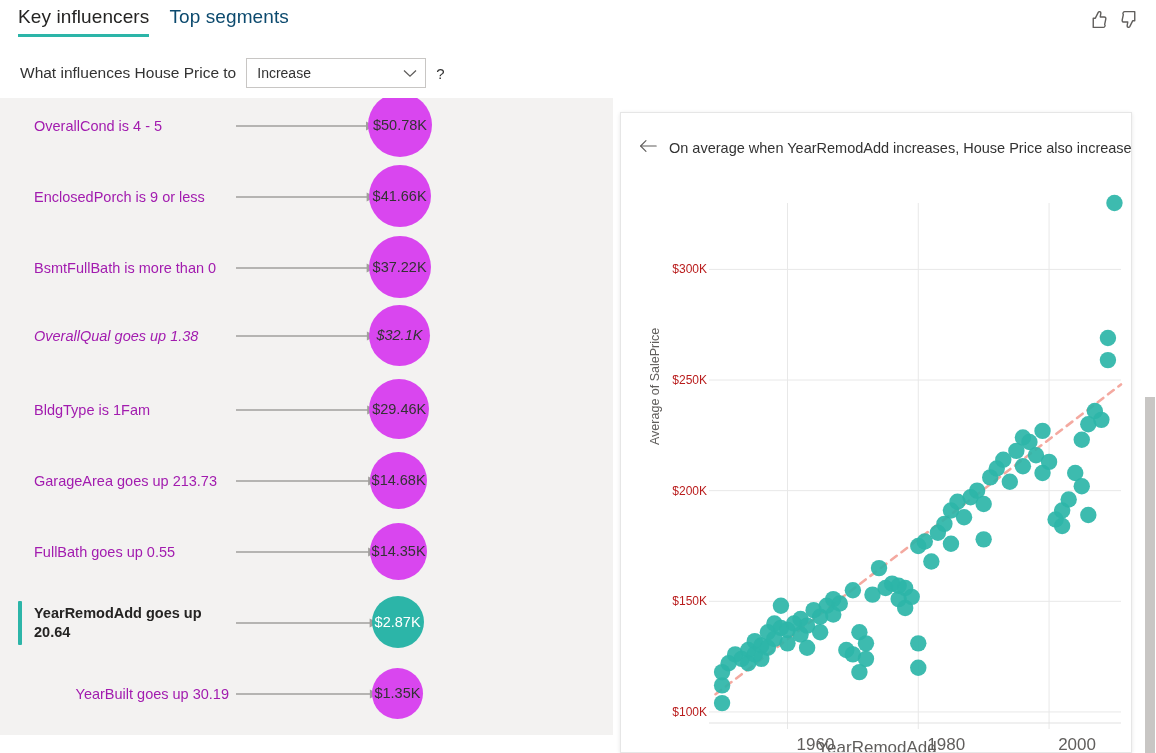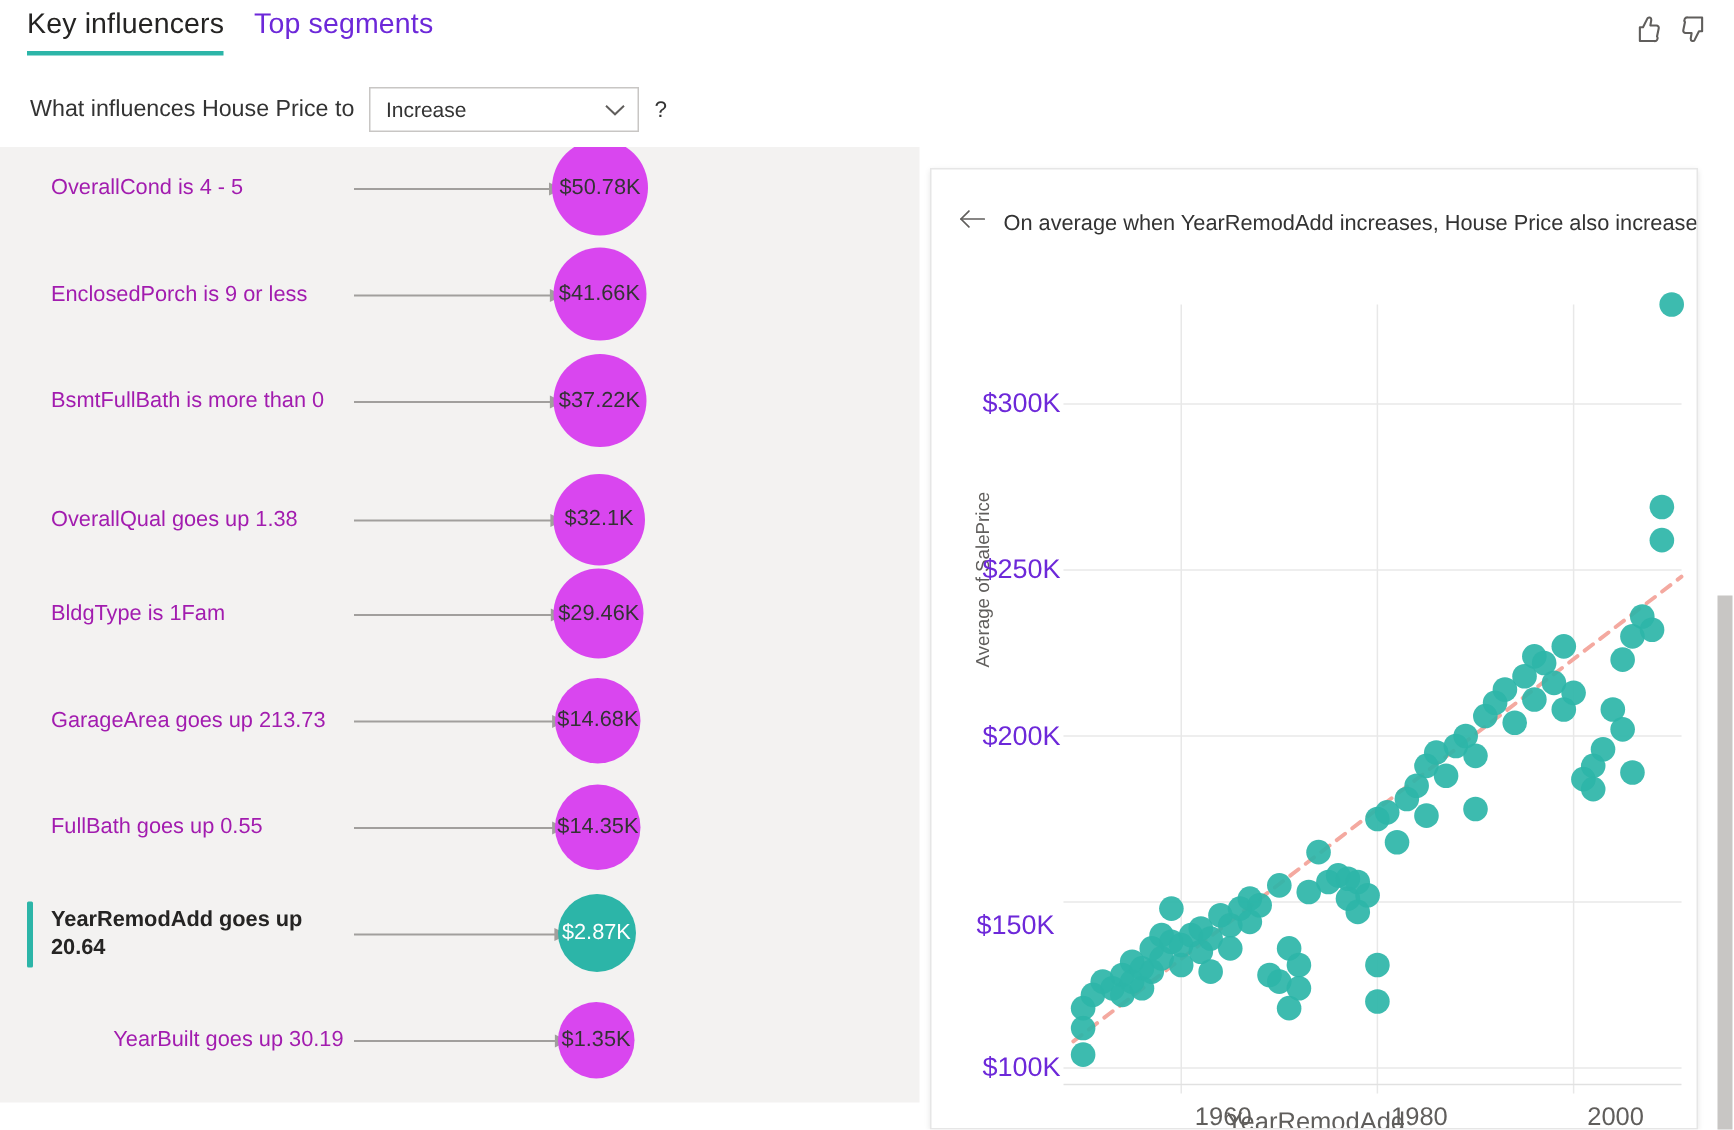--- a/index.html
+++ b/index.html
@@ -9,21 +9,21 @@
     background: #ffffff;
     font-family: "Liberation Sans", sans-serif;
     overflow: hidden;
   }
   #root { position: relative; width: 1156px; height: 638px; background:#fff; }
 
   
   .tabbar { position:absolute; left:18px; top:6px; display:flex; align-items:flex-end; gap:20px; }
   .tab { font-size:19px; color:#333333; padding-bottom:6px; cursor:pointer; letter-spacing:.1px; }
   .tab.active { color:#252423; border-bottom:3px solid #2cb5a8; }
-  .tab.inactive { color:#6d28d9; border-bottom:3px solid transparent; }
+  .tab.inactive { color:#0c4a6e; border-bottom:3px solid transparent; }
 
   .feedback { position:absolute; right:16px; top:9px; display:flex; gap:10px; }
   .feedback svg { display:block; }
 
   
   .qrow { position:absolute; left:20px; top:58px; display:flex; align-items:center; gap:10px; }
   .qlabel { font-size:15.5px; color:#333333; }
   .select {
     width:180px; height:30px; border:1px solid #c8c6c4; background:#fff;
     display:flex; align-items:center; justify-content:space-between;
@@ -61,21 +61,21 @@
   .back-arrow { cursor:pointer; display:block; }
   .card-title { font-size:14.5px; color:#333333; white-space:nowrap; }
 
   .plot { position:absolute; left:0; top:70px; width:512px; height:570px; }
   .ylabel {
     position:absolute; left:27px; top:262px; transform:rotate(-90deg); transform-origin:left top;
     font-size:12.5px; color:#605e5c; white-space:nowrap;
   }
   .xlabel { position:absolute; left:0; top:555px; width:512px; text-align:center;
     font-size:17px; color:#605e5c; }
-  .ytick { position:absolute; right:0; transform:translateY(-50%); font-size:18px; color:#6d28d9;
+  .ytick { position:absolute; right:0; transform:translateY(-50%); font-size:12px; color:#b91c1c;
     white-space:nowrap; }
   .ytick-box { position:absolute; left:30px; width:56px; }
   .xtick { position:absolute; transform:translateX(-50%); font-size:17px; color:#605e5c;margin-left:28px; }
 
   
   .vscroll-track { position:absolute; right:0; top:100px; width:12px; height:653px; background:#ffffff; }
   .vscroll-thumb { position:absolute; right:1px; top:297px; width:10px; height:430px; background:#c8c6c4; }
 </style>
 </head>
 <body>
@@ -132,21 +132,21 @@
           <div class="bubble" style="width: 62px; height: 62px; left: 368.6px; top: 4px;">$41.66K</div>
         </div>
         <div class="inf-row" style="top: 134px;">
           <div class="inf-label" style="top: 50%; transform: translateY(-50%);">BsmtFullBath is more than 0</div>
           <svg width="142.60000000000002" height="12" style="position: absolute; left: 236px; top: 30px;">
             <path d="M0 6 H131.60000000000002" stroke="#a19f9d" stroke-width="1.3"></path>
             <path d="M130.60000000000002 1.6 L139.60000000000002 6 L130.60000000000002 10.4 Z" fill="#a19f9d"></path>
           </svg>
           <div class="bubble" style="width: 62px; height: 62px; left: 368.6px; top: 4px;">$37.22K</div>
         </div>
-        <div class="inf-row" style="top: 213px;">
+        <div class="inf-row" style="top: 202px; font-style: italic;">
           <div class="inf-label" style="top: 50%; transform: translateY(-50%);">OverallQual goes up 1.38</div>
           <svg width="142.89999999999998" height="12" style="position: absolute; left: 236px; top: 30px;">
             <path d="M0 6 H131.89999999999998" stroke="#a19f9d" stroke-width="1.3"></path>
             <path d="M130.89999999999998 1.6 L139.89999999999998 6 L130.89999999999998 10.4 Z" fill="#a19f9d"></path>
           </svg>
           <div class="bubble" style="width: 61px; height: 61px; left: 368.9px; top: 4.5px;">$32.1K</div>
         </div>
         <div class="inf-row" style="top: 276px;">
           <div class="inf-label" style="top: 50%; transform: translateY(-50%);">BldgType is 1Fam</div>
           <svg width="143.2" height="12" style="position: absolute; left: 236px; top: 30px;">
@@ -301,21 +301,21 @@
           <circle cx="467.3015873015873" cy="241.27659574468083" r="8.2" fill="#2cb5a8" fill-opacity="0.92"></circle>
           <circle cx="467.3015873015873" cy="332" r="8.2" fill="#2cb5a8" fill-opacity="0.92"></circle>
           <circle cx="473.8412698412698" cy="228" r="8.2" fill="#2cb5a8" fill-opacity="0.92"></circle>
           <circle cx="480.38095238095235" cy="236.85106382978728" r="8.2" fill="#2cb5a8" fill-opacity="0.92"></circle>
           <circle cx="486.92063492063494" cy="154.97872340425533" r="8.2" fill="#2cb5a8" fill-opacity="0.92"></circle>
           <circle cx="486.92063492063494" cy="177.1063829787234" r="8.2" fill="#2cb5a8" fill-opacity="0.92"></circle>
           <circle cx="493.4603174603174" cy="20" r="8.2" fill="#2cb5a8" fill-opacity="0.92"></circle>
         </svg>
       <div id="ytick-layer">
           <div class="ytick ytick-box" style="top: 528.936px; text-align: right;">$100K</div>
-          <div class="ytick ytick-box" style="top: 434px; ">$150K</div>
+          <div class="ytick ytick-box" style="top: 418px; text-align: right;">$150K</div>
           <div class="ytick ytick-box" style="top: 307.66px; text-align: right;">$200K</div>
           <div class="ytick ytick-box" style="top: 197.021px; text-align: right;">$250K</div>
           <div class="ytick ytick-box" style="top: 86.383px; text-align: right;">$300K</div>
         </div>
       <div id="xtick-layer">
           <div class="xtick" style="left: 166.476px; top: 552px;">1960</div>
           <div class="xtick" style="left: 297.27px; top: 552px;">1980</div>
           <div class="xtick" style="left: 428.063px; top: 552px;">2000</div>
         </div>
     </div>

